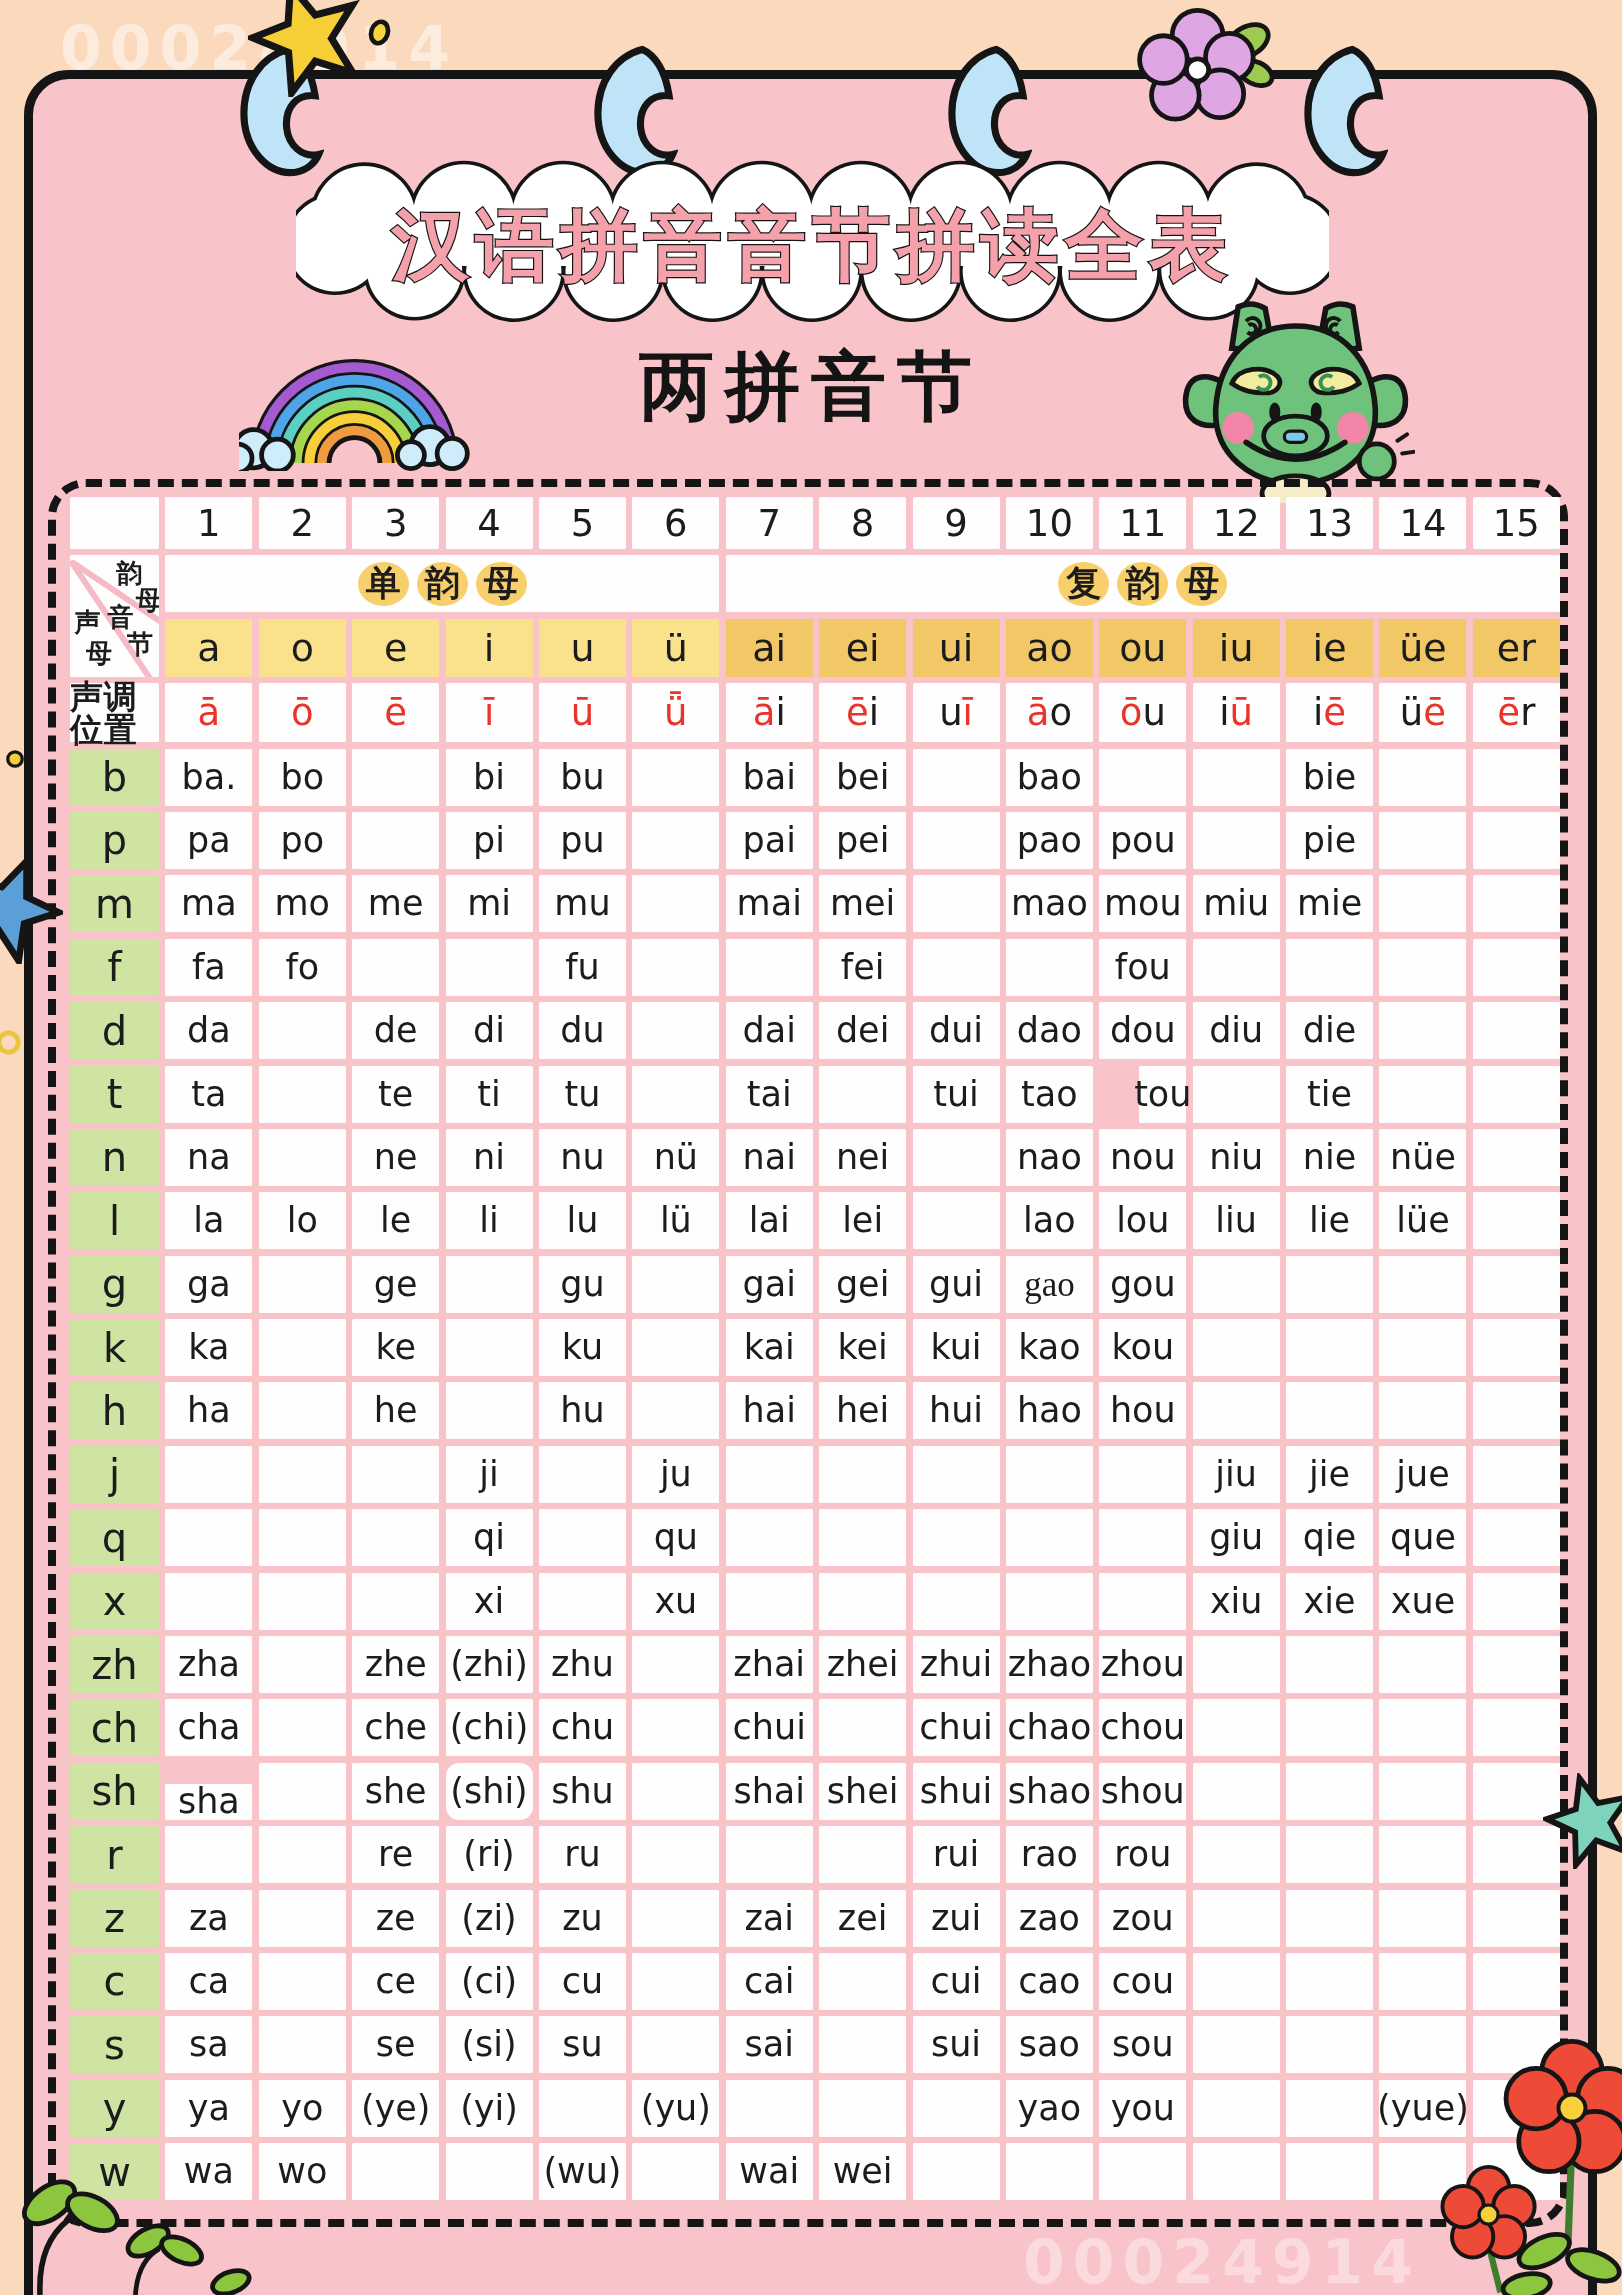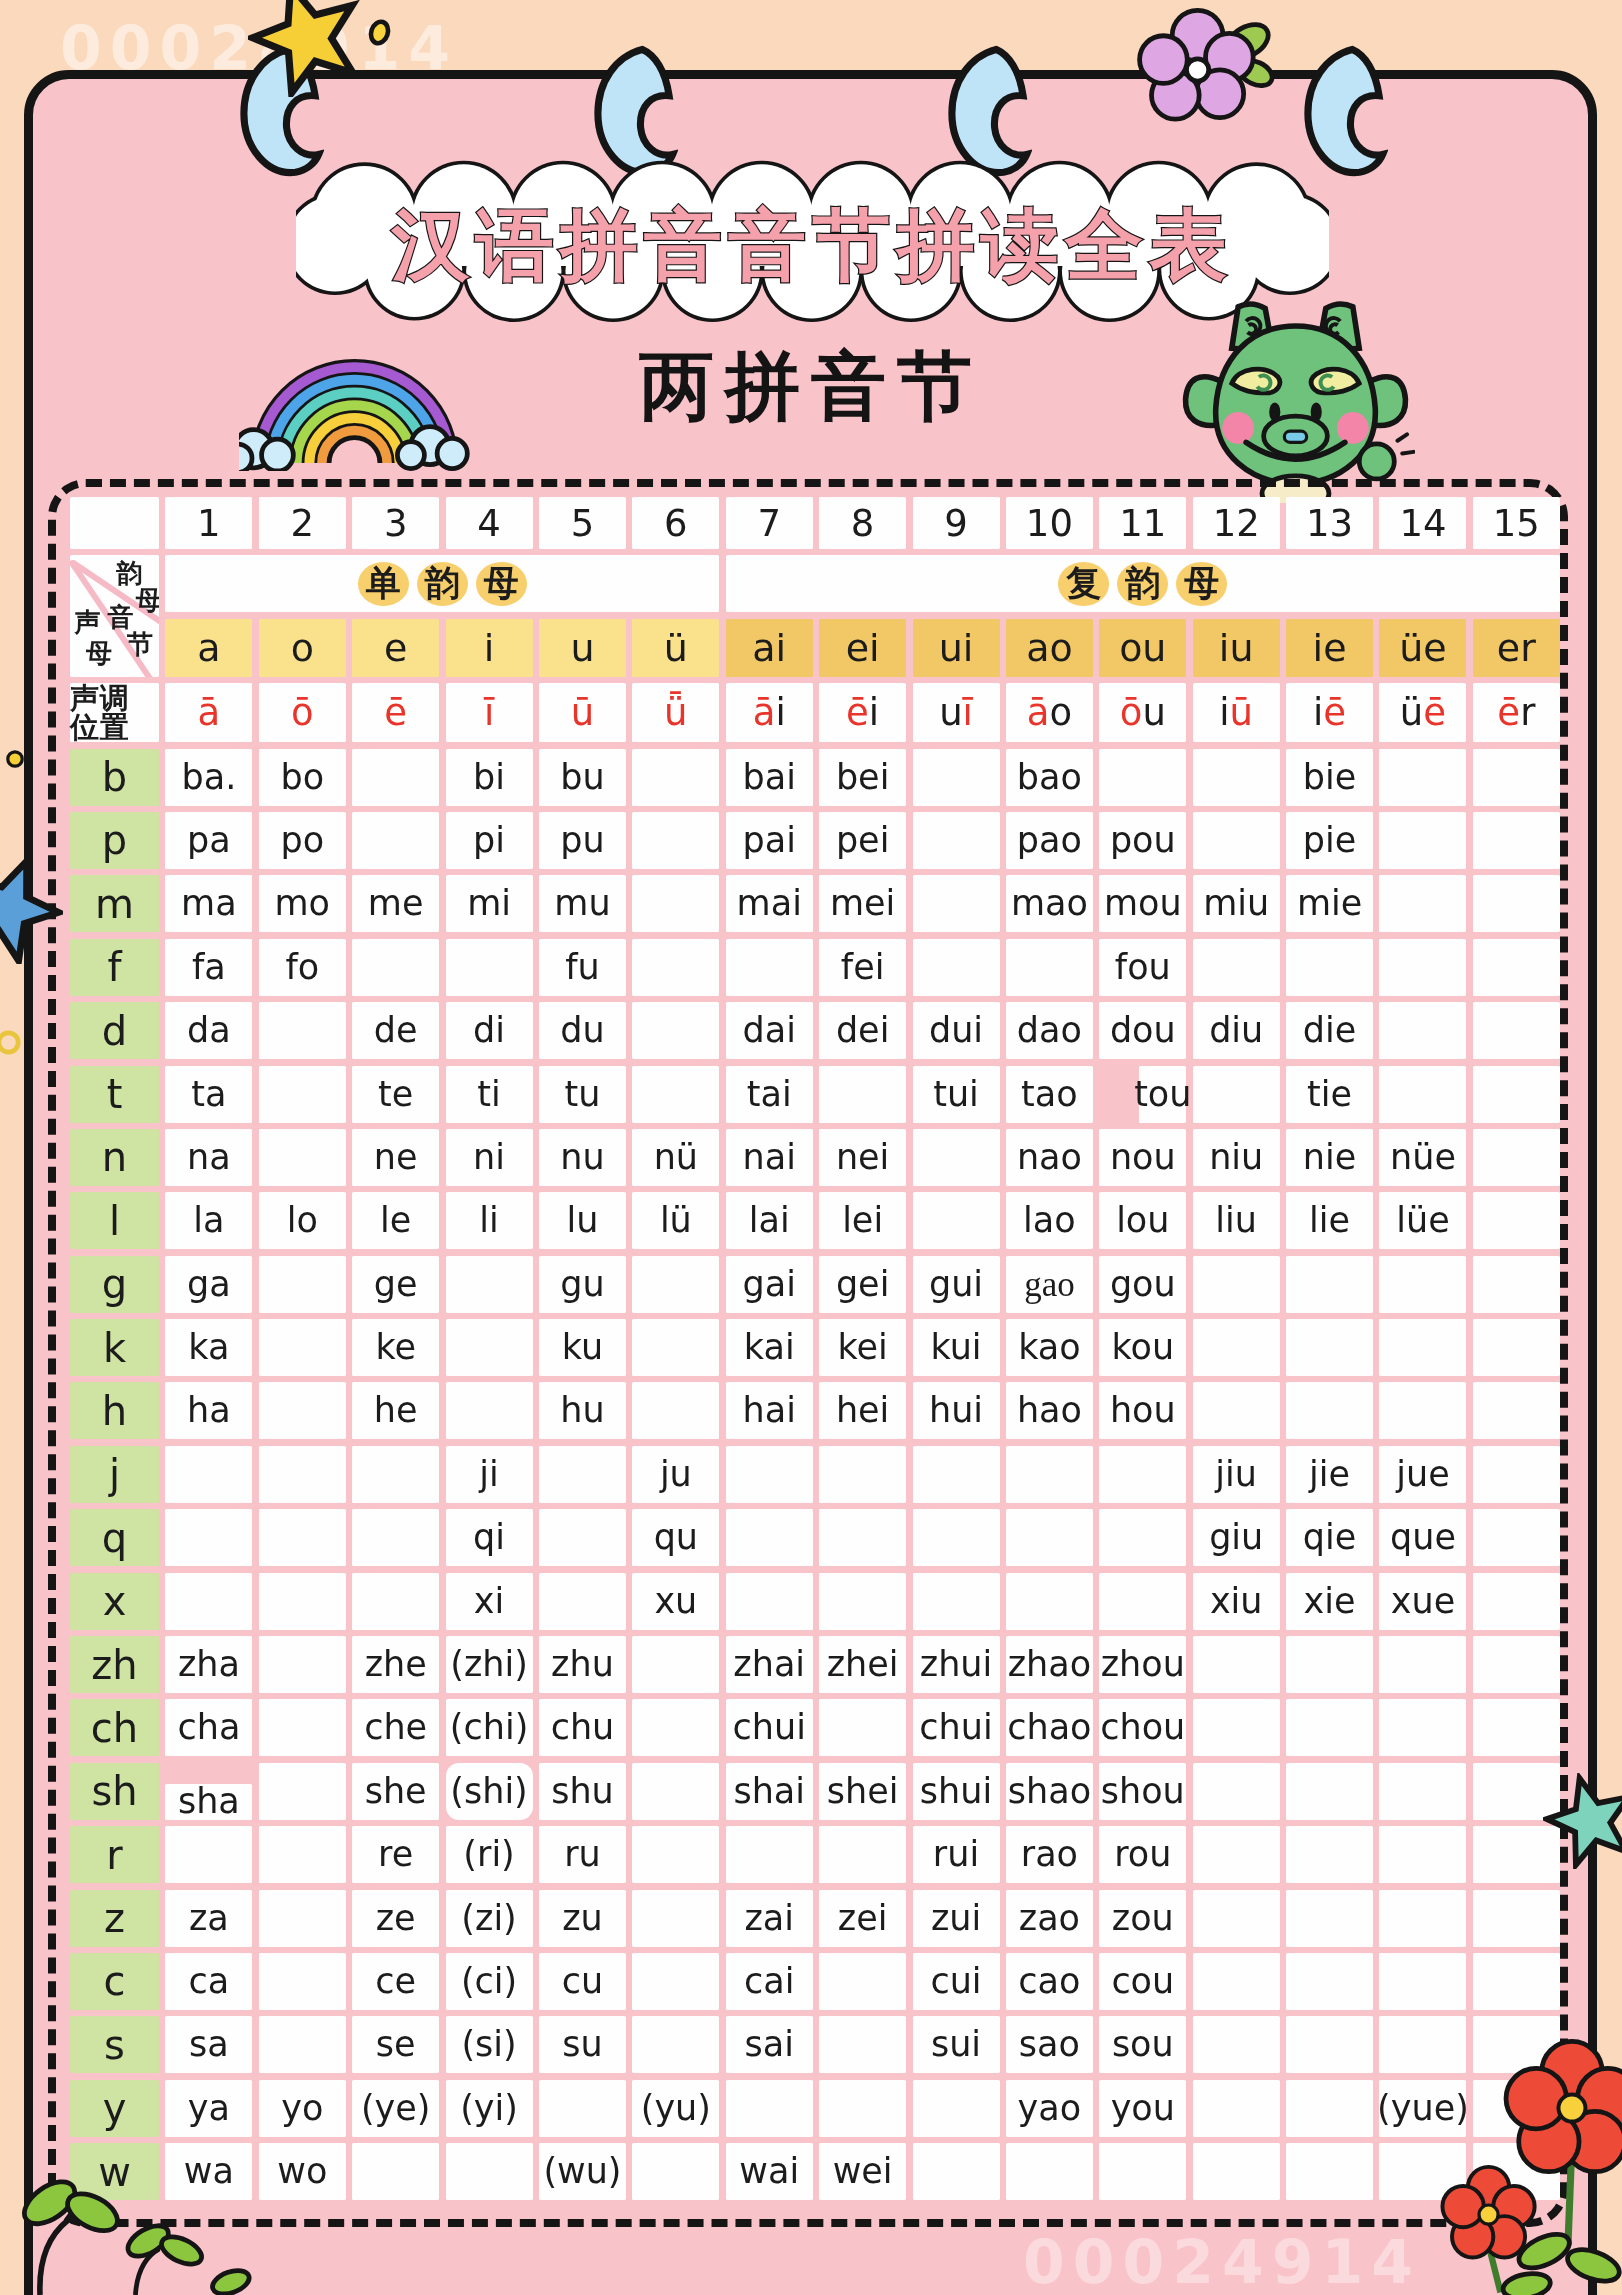--- a/index.html
+++ b/index.html
@@ -25,21 +25,21 @@
   .cell{background:#fffefe;display:flex;align-items:center;justify-content:center;
         font-size:35px;color:#1c1c1c;border-radius:1.6px;line-height:1;}
   .cell.num{font-size:37px;}
   .cell.final{font-size:38px;background:#fae28d;}
   .cell.final.compound{background:#f2c765;}
   .cell.initial{background:#cfe3a2;font-size:40px;font-weight:500;}
   .cell.tone{font-size:37px;}
   .cell.tone .red{color:#e8342a;}
   .cell.group{gap:8px;}
   .cell.group .hl{background:#f8cf6d;border-radius:50%;padding:4.8px 8px;font-size:35px;font-weight:bold;}
-  .cell.tone-label{font-size:29px;font-weight:bold;letter-spacing:0.8px;}
+  .cell.tone-label{font-size:33px;font-weight:bold;letter-spacing:0.8px;}
   
   #corner{position:relative;overflow:hidden;}
   #corner .diag{position:absolute;left:3.2px;top:3.2px;width:183px;height:5.6px;background:#f6bac6;
                 transform-origin:0 0;border-radius:3.2px;}
   #corner .ch{position:absolute;font-size:26px;font-weight:bold;color:#1c1c1c;}
   svg text{font-family:"DejaVu Sans",sans-serif;}
 </style>
 </head>
 <body>
 

